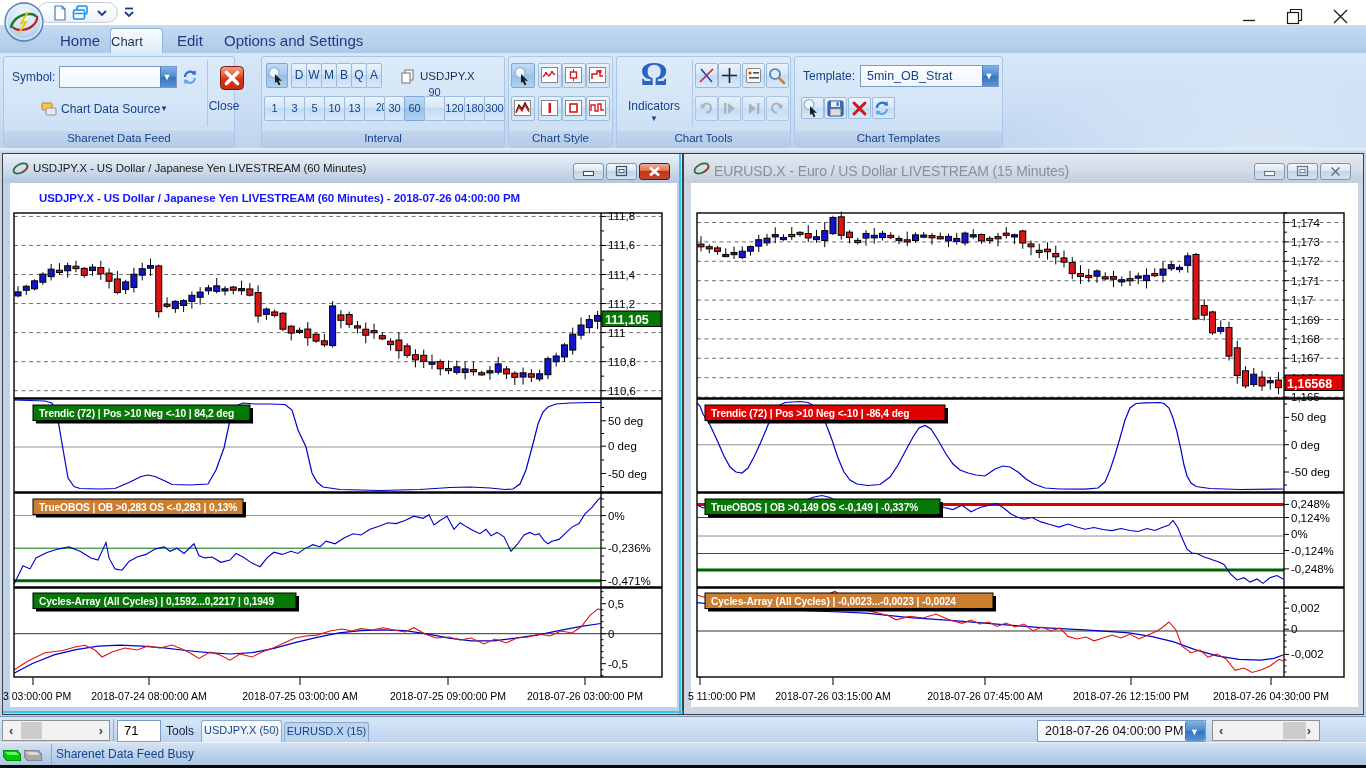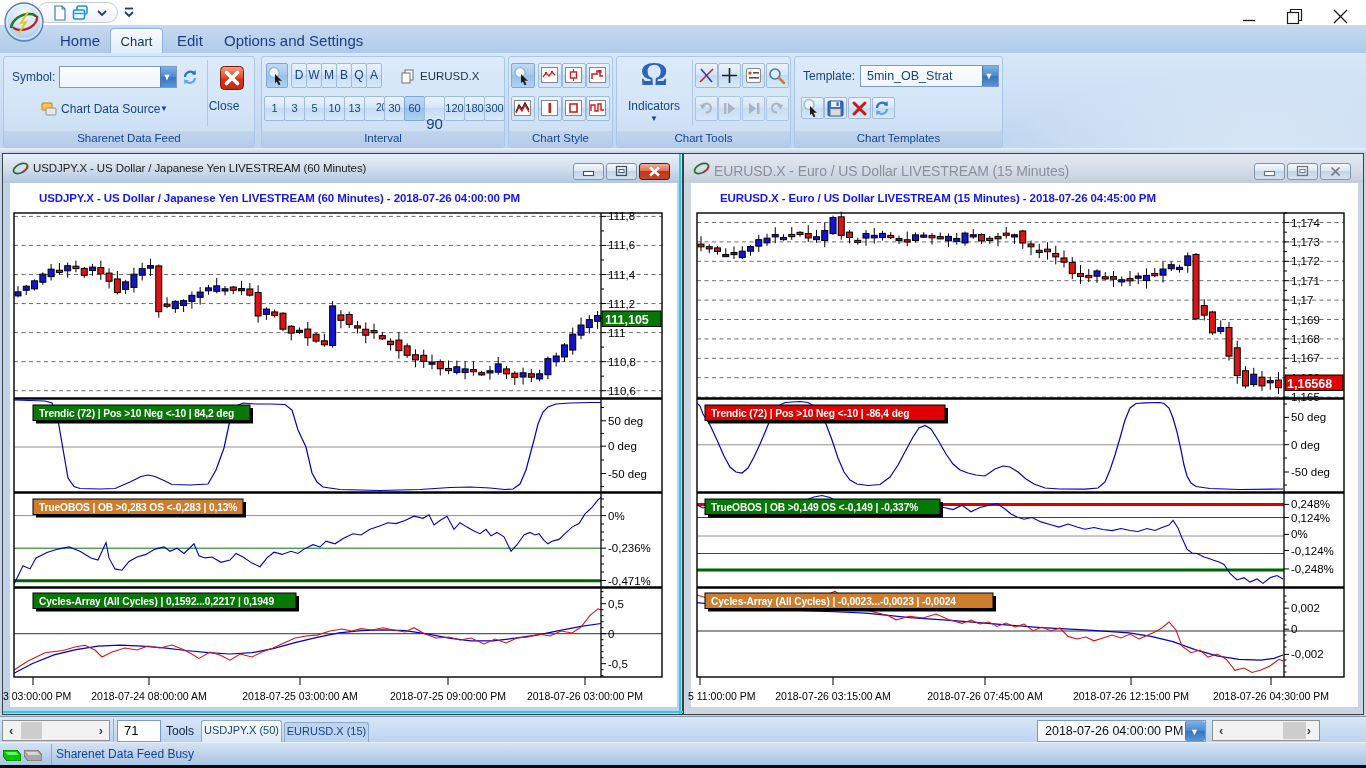--- a/index.html
+++ b/index.html
@@ -1,19 +1,19 @@
 <!DOCTYPE html>
 <html><head><meta charset="utf-8"><style>
 *{margin:0;padding:0;box-sizing:border-box}
 html,body{width:1366px;height:768px;overflow:hidden;font-family:"Liberation Sans",sans-serif;background:#fff}
 .abs{position:absolute}
 #titlebar{position:absolute;left:0;top:0;width:1366px;height:25px;background:#fff}
 #tabrow{position:absolute;left:0;top:25px;width:1366px;height:28px;background:linear-gradient(#c6d9f1,#aecae9)}
 .tab{position:absolute;top:4px;height:24px;line-height:24px;font-size:15px;color:#1e3c82}
-#tabchart{position:absolute;left:110px;top:28px;width:53px;height:25px;background:linear-gradient(#f8fbfe,#ebf3fc 55%,#dfedfa);border:1px solid #8db2dc;border-bottom:none;border-radius:4px 4px 0 0;text-align:center;line-height:25px;font-size:13px;color:#15304f}
+#tabchart{position:absolute;left:110px;top:28px;width:53px;height:25px;background:linear-gradient(#f8fbfe,#ebf3fc 55%,#dfedfa);border:1px solid #8db2dc;border-bottom:none;border-radius:4px 4px 0 0;line-height:25px;font-size:13px;color:#15304f}
 #ribbon{position:absolute;left:0;top:53px;width:1366px;height:95px;background:linear-gradient(#d7e7f8,#cbdef4 55%,#bed5ef)}
 #ribbon .wave{position:absolute;right:0;top:0;width:500px;height:95px;background:radial-gradient(ellipse 420px 160px at 80% 135%,rgba(255,255,255,.55),rgba(255,255,255,0) 70%)}
 .group{position:absolute;height:92px;border:1px solid #aac7e8;border-radius:3px;background:linear-gradient(#dcebfa,#d2e4f6 60%,#c8dcf2)}
 .gcap{position:absolute;left:0;bottom:0;width:100%;height:16px;background:linear-gradient(#c2d5ee,#b4cbe8);border-radius:0 0 3px 3px;text-align:center;font-size:11.5px;line-height:15px;color:#15428b}
 .rb{position:absolute;border:1px solid #9ebbdd;border-radius:2px;background:linear-gradient(#eaf3fc,#d4e6f7 48%,#c2daf2 48%,#d8eafa)}
 .rbsel{background:linear-gradient(#c0daf4,#a6c9ee 48%,#95bfe9 48%,#b0d2f1);border-color:#7da7d8}
 .rbflat{position:absolute;border:1px solid transparent}
 .btxt{font-size:12px;color:#15428b;text-align:center}
 #mdi{position:absolute;left:0;top:152px;width:1366px;height:564px;background:#c4d4e6}
 .win{position:absolute;top:153px;height:562px;border:1px solid #404040}
@@ -77,21 +77,21 @@
     </defs>
     <circle cx="20" cy="20" r="19" fill="url(#orbg)" stroke="#5580b4" stroke-width="1.3"></circle>
     <circle cx="20" cy="20" r="17" fill="none" stroke="#ffffff" stroke-width="1" opacity="0.7"></circle>
     <path d="M7 26 C8 18 16 12 26 12 C30 12 32 14 32 15" fill="none" stroke="#1c7a28" stroke-width="2.6"></path>
     <path d="M33 14 C34 20 28 27 18 28 C13 28 10 27 9 25" fill="none" stroke="#b42222" stroke-width="2.2"></path>
     <path d="M24 10 L17 21 L22 20 L15 31" fill="none" stroke="#e8c818" stroke-width="2"></path>
   </svg>
 <div id="ribbon">
     <div class="wave"></div>
   </div>
-<div class="group" style="left:3px;top:56px;width:252px">
+<div class="group" style="left:3px;top:56px;width:232px">
     <div class="gcap">Sharenet Data Feed</div>
   </div>
 <div class="group" style="left:261px;top:56px;width:244px">
     <div class="gcap">Interval</div>
   </div>
 <div class="group" style="left:508px;top:56px;width:105px">
     <div class="gcap">Chart Style</div>
   </div>
 <div class="group" style="left:616px;top:56px;width:175px">
     <div class="gcap">Chart Tools</div>
@@ -145,39 +145,39 @@
 <div class="rb" style="left:336px;top:63px;width:16px;height:25px"></div>
 <div class="abs btxt" style="left:336px;top:68px;width:16px">B</div>
 <div class="rb" style="left:351px;top:63px;width:16px;height:25px"></div>
 <div class="abs btxt" style="left:351px;top:68px;width:16px">Q</div>
 <div class="rb" style="left:366px;top:63px;width:16px;height:25px"></div>
 <div class="abs btxt" style="left:366px;top:68px;width:16px">A</div>
 <svg class="abs" style="left:401px;top:69px" width="16" height="15" viewBox="0 0 16 15">
     <rect x="4" y="1" width="8" height="10" fill="#fff" stroke="#707070"></rect>
     <rect x="1" y="4" width="8" height="10" fill="#fff" stroke="#707070"></rect>
   </svg>
-<div class="abs" style="left:420px;top:70px;font-size:11.5px;color:#1c2c50">EURUSD.X</div>
+<div class="abs" style="left:420px;top:70px;font-size:11.5px;color:#1c2c50">USDJPY.X</div>
 <div class="rb" style="left:264px;top:96px;width:21px;height:25px"></div>
 <div class="abs btxt" style="left:264px;top:102px;width:21px;font-size:11px">1</div>
 <div class="rb" style="left:284px;top:96px;width:21px;height:25px"></div>
 <div class="abs btxt" style="left:284px;top:102px;width:21px;font-size:11px">3</div>
 <div class="rb" style="left:304px;top:96px;width:21px;height:25px"></div>
 <div class="abs btxt" style="left:304px;top:102px;width:21px;font-size:11px">5</div>
 <div class="rb" style="left:324px;top:96px;width:21px;height:25px"></div>
 <div class="abs btxt" style="left:324px;top:102px;width:21px;font-size:11px">10</div>
 <div class="rb" style="left:344px;top:96px;width:21px;height:25px"></div>
 <div class="abs btxt" style="left:344px;top:102px;width:21px;font-size:11px">13</div>
 <div class="rb" style="left:364px;top:96px;width:21px;height:25px"></div>
 <div class="abs btxt" style="left:364px;top:102px;width:35px;font-size:10px">20</div>
 <div class="rb" style="left:384px;top:96px;width:21px;height:25px"></div>
 <div class="abs btxt" style="left:384px;top:102px;width:21px;font-size:11px">30</div>
 <div class="rb rbsel" style="left:404px;top:96px;width:21px;height:25px"></div>
 <div class="abs btxt" style="left:404px;top:102px;width:21px;font-size:11px">60</div>
 <div class="rb" style="left:424px;top:96px;width:21px;height:25px"></div>
-<div class="abs btxt" style="left:424px;top:115px;width:21px;font-size:15px">90</div>
+<div class="abs btxt" style="left:424px;top:86px;width:21px;font-size:11px">90</div>
 <div class="rb" style="left:444px;top:96px;width:21px;height:25px"></div>
 <div class="abs btxt" style="left:444px;top:102px;width:21px;font-size:11px">120</div>
 <div class="rb" style="left:464px;top:96px;width:21px;height:25px"></div>
 <div class="abs btxt" style="left:464px;top:102px;width:21px;font-size:11px">180</div>
 <div class="rb" style="left:484px;top:96px;width:21px;height:25px"></div>
 <div class="abs btxt" style="left:484px;top:102px;width:21px;font-size:11px">300</div>
 <div class="rb rbsel" style="left:511px;top:63px;width:24px;height:25px"></div>
 <svg class="abs" style="left:513px;top:66px" width="20" height="20" viewBox="0 0 20 20">
     <circle cx="7" cy="6.5" r="5" fill="#eef6fe" stroke="#9ab8d8" stroke-width="1.5"></circle>
     <path d="M8 8 L15 15 L11.5 14.6 L13.4 18.4 L11.6 19.2 L9.8 15.4 L8 17 Z" fill="#1a1a1a"></path>
@@ -342,21 +342,20 @@
     <div class="wbtn" style="left:603px"></div>
     <svg class="abs" style="left:603px;top:9px" width="31" height="17" viewBox="0 0 31 17">
       <rect x="10.5" y="3.5" width="10" height="9" fill="none" stroke="#6a7686" stroke-width="1.2"></rect>
       <rect x="13" y="6.5" width="5" height="3" fill="#fbfdfe" stroke="#6a7686" stroke-width="0.9"></rect>
     </svg>
     <div class="wbtn" style="left:636px"></div>
     <svg class="abs" style="left:636px;top:9px" width="31" height="17" viewBox="0 0 31 17">
       <path d="M11.5 4.5 L19.5 12.5 M19.5 4.5 L11.5 12.5" stroke="#6a7686" stroke-width="1.6"></path>
     </svg>
     <div class="wclient" style="left:7px;top:29px;width:667px;height:524px"></div>
-    <div class="hdr" style="left:36px;top:38px">EURUSD.X - Euro / US Dollar LIVESTREAM (15 Minutes) - 2018-07-26 04:45:00 PM</div>
   </div>
 <svg class="abs" style="left:0;top:0;z-index:5" width="1366" height="768" viewBox="0 0 1366 768">
     <rect x="14" y="213" width="648" height="464" fill="#fff"></rect>
     <line x1="14" y1="216.4" x2="662" y2="216.4" stroke="#6e6e6e" stroke-width="1" stroke-dasharray="4,3.5"></line>
     <line x1="14" y1="245.45" x2="662" y2="245.45" stroke="#6e6e6e" stroke-width="1" stroke-dasharray="4,3.5"></line>
     <line x1="14" y1="274.5" x2="662" y2="274.5" stroke="#6e6e6e" stroke-width="1" stroke-dasharray="4,3.5"></line>
     <line x1="14" y1="303.55" x2="662" y2="303.55" stroke="#6e6e6e" stroke-width="1" stroke-dasharray="4,3.5"></line>
     <line x1="14" y1="332.6" x2="662" y2="332.6" stroke="#6e6e6e" stroke-width="1" stroke-dasharray="4,3.5"></line>
     <line x1="14" y1="361.65" x2="662" y2="361.65" stroke="#6e6e6e" stroke-width="1" stroke-dasharray="4,3.5"></line>
     <line x1="14" y1="390.7" x2="662" y2="390.7" stroke="#6e6e6e" stroke-width="1" stroke-dasharray="4,3.5"></line>

